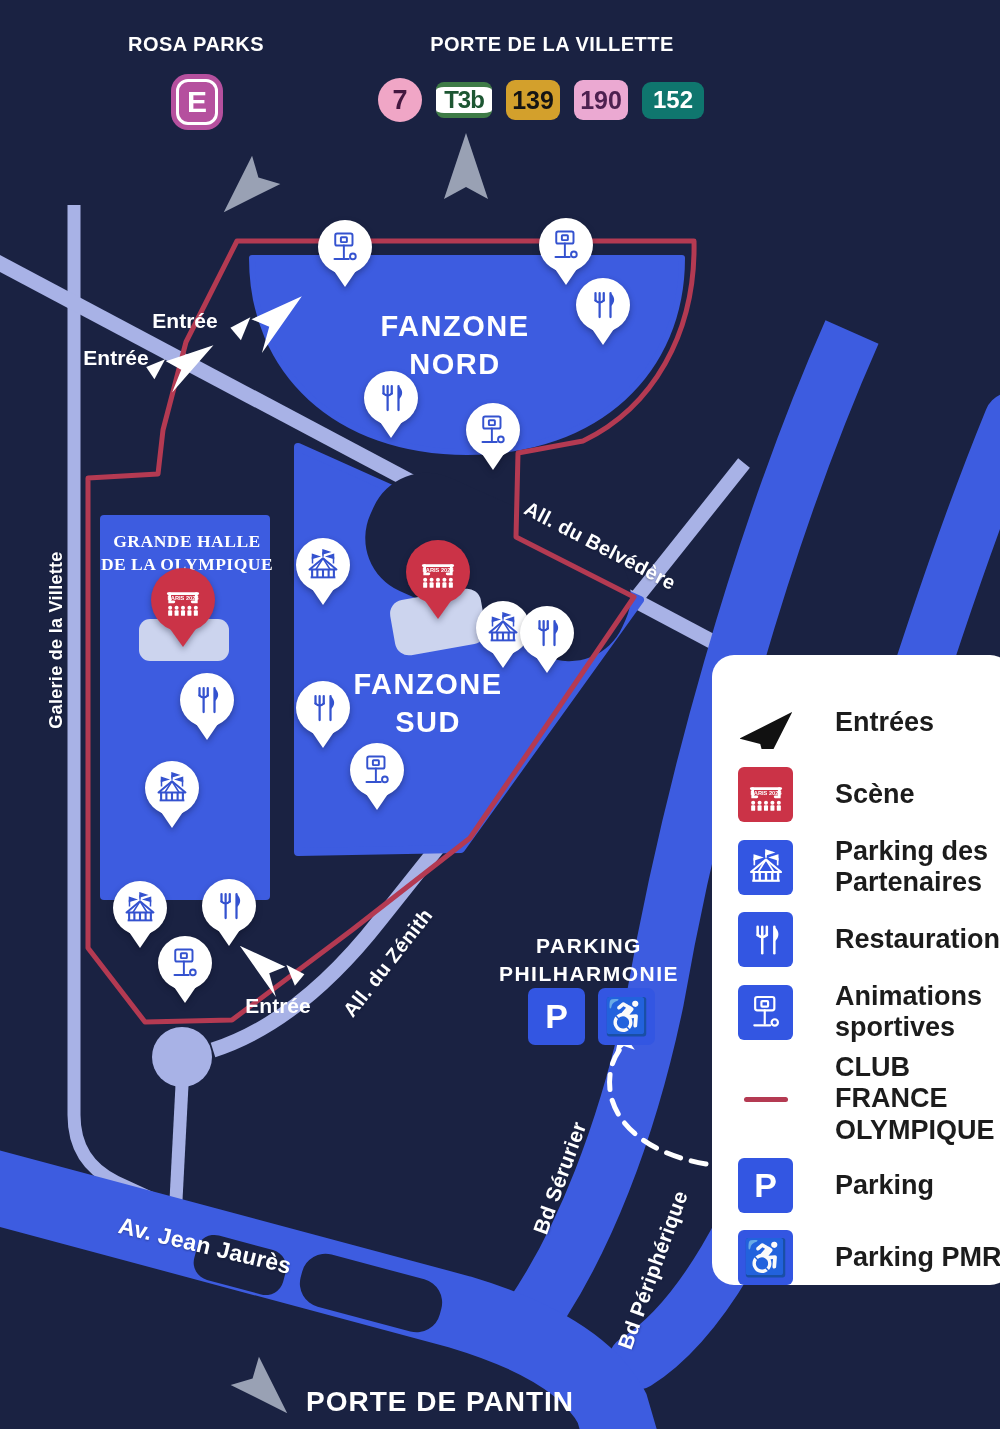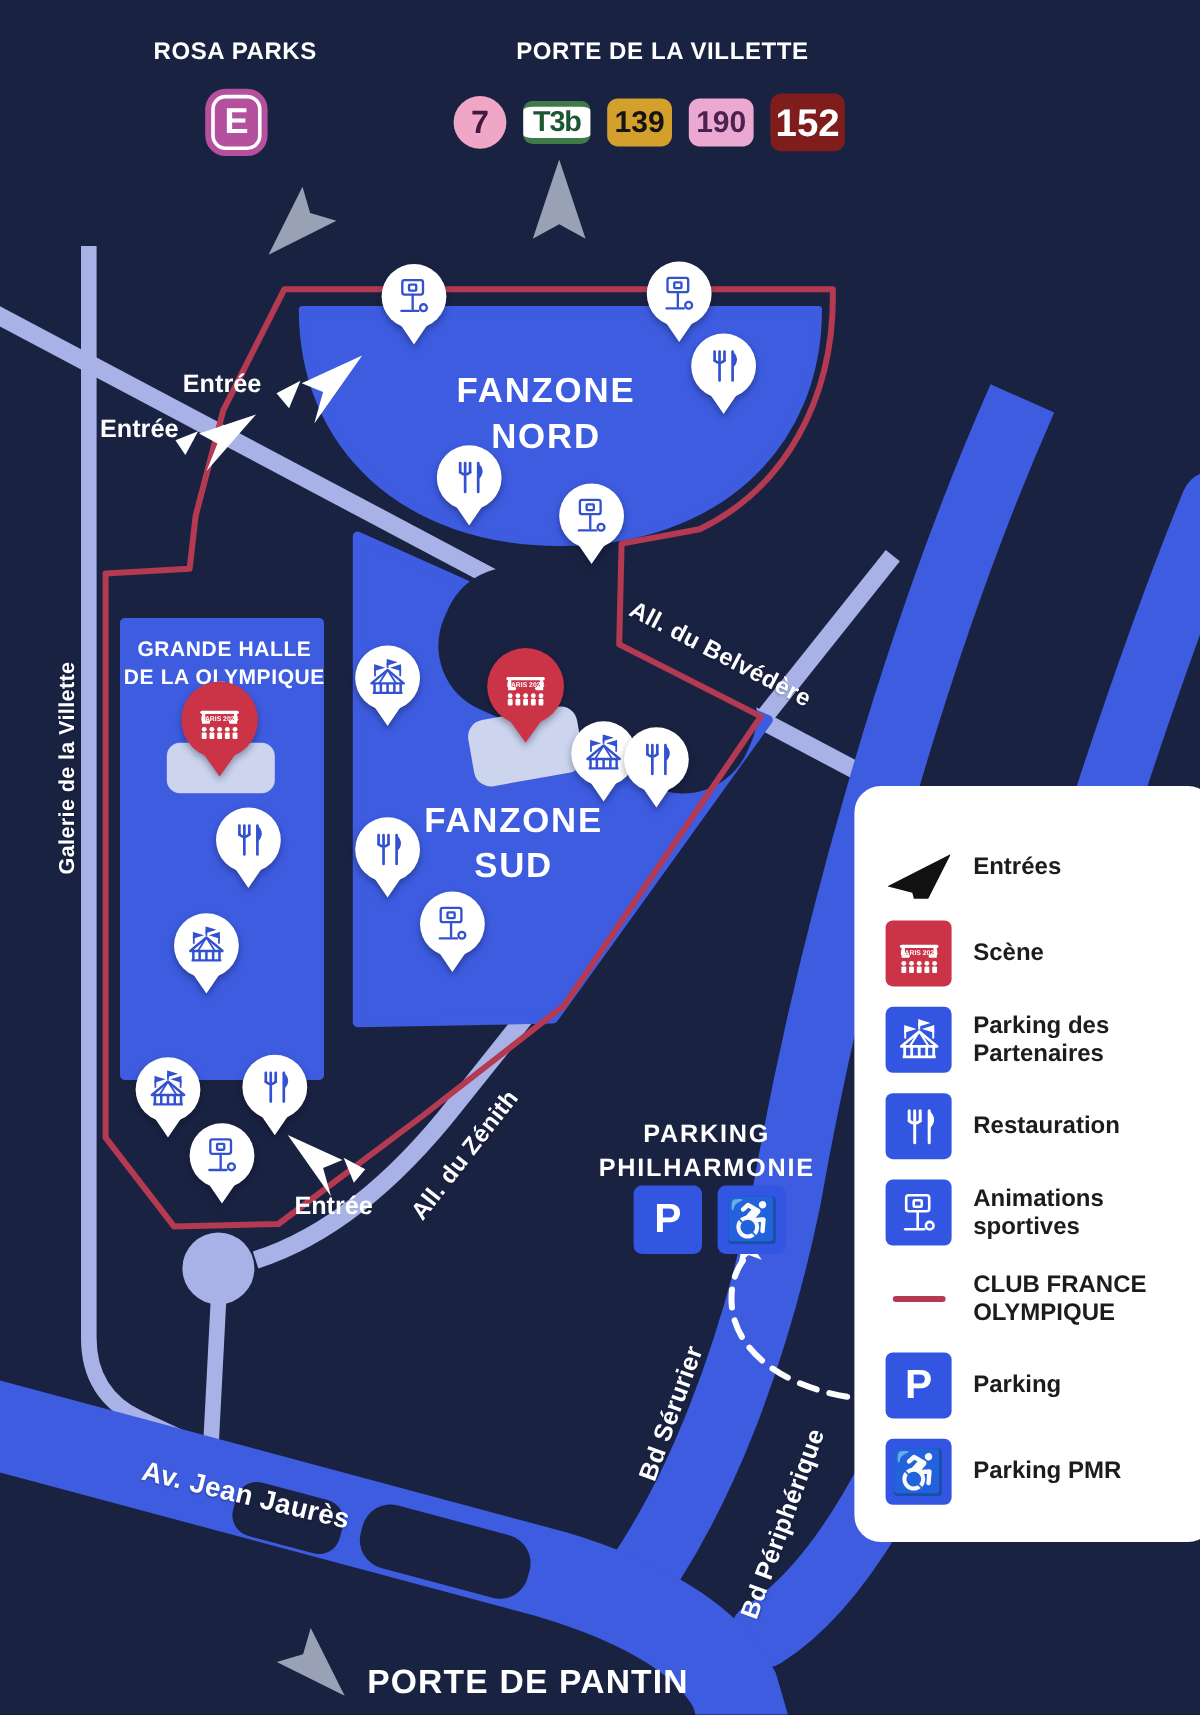--- a/index.html
+++ b/index.html
@@ -17,39 +17,39 @@
   .gate-name{font-size:28px;letter-spacing:1px;}
   .entree-lbl{font-size:21px;}
   
   .badge-row{position:absolute;display:flex;align-items:center;gap:14px;}
   .tbadge{display:flex;align-items:center;justify-content:center;box-sizing:border-box;}
   .bg-rer-e{width:42px;height:46px;background:#b5509e;border:3px solid #fff;border-radius:12px;box-shadow:0 0 0 5px #b5509e;font-size:30px;color:#fff;margin:5px;}
   .bg-metro-7{width:44px;height:44px;background:#f0a6c6;border-radius:50%;font-size:27px;color:#43173f;}
   .bg-tram-t3b{width:56px;height:36px;background:#fff;border-top:5px solid #3e7b46;border-bottom:5px solid #3e7b46;border-radius:8px;font-size:24px;color:#1d5632;letter-spacing:-1px;}
   .bg-bus-139{width:54px;height:40px;background:#d3a02c;border-radius:9px;font-size:25px;color:#141414;}
   .bg-bus-150{width:54px;height:40px;background:#eba9d2;border-radius:9px;font-size:25px;color:#4d2150;}
-  .bg-bus-152{width:62px;height:48px;background:#7f1d1d;border-radius:9px;font-size:32px;color:#fff;}
+  .bg-bus-152{width:62px;height:37px;background:#0f766e;border-radius:9px;font-size:24px;color:#fff;}
   
   .pin{position:absolute;transform:translate(-50%,-50%);filter:drop-shadow(0 3px 3px rgba(5,10,30,.35));}
   .pin-head{width:54px;height:54px;border-radius:50%;background:#fff;display:flex;align-items:center;justify-content:center;}
   .pin::after{content:"";position:absolute;left:50%;top:100%;transform:translate(-50%,-6px);
     border:13px solid transparent;border-bottom:0;border-top:19px solid #fff;}
   .pin.stage .pin-head{width:64px;height:64px;background:#cb3347;}
   .pin.stage::after{border-top-color:#cb3347;border-left-width:15px;border-right-width:15px;border-top-width:21px;}
   
   .psq{position:absolute;width:57px;height:57px;background:#3356e2;border-radius:7px;display:flex;align-items:center;justify-content:center;font-size:34px;color:#fff;}
   
   #legend{position:absolute;left:712px;top:655px;width:300px;height:630px;background:#fff;border-radius:22px;
     box-sizing:border-box;padding:40px 0 0 26px;display:flex;flex-direction:column;gap:17px;color:#1c1c1c;}
   .lg-row{display:flex;align-items:center;gap:18px;min-height:55px;}
   .lg-ico{width:55px;height:55px;flex:0 0 55px;border-radius:6px;display:flex;align-items:center;justify-content:center;}
   .lg-ico.blue{background:#3356e2;}
   .lg-ico.red{background:#cb3347;}
   .lg-ico.plain{background:transparent;}
-  .lg-label{font-size:20px;line-height:1.15;max-width:180px;}
+  .lg-label{font-size:27px;line-height:1.15;max-width:180px;margin-left:24px;}
   .lg-route-line{width:44px;height:5px;border-radius:3px;background:#b43a52;}
   .lg-p{font-size:34px;color:#fff;}
 </style>
 </head>
 <body>
 
 <div id="stage">
 
   <svg id="map-svg" width="1000" height="1429" viewBox="0 0 1000 1429">
 
@@ -143,21 +143,21 @@
     </div>
 
   <div class="zone-name" style="left:305px;top:307px;width:300px;font-size:29px;">
     <div>FANZONE</div>
       <div>NORD</div>
   </div>
   <div class="zone-name" style="left:278px;top:665px;width:300px;font-size:29px;">
     <div>FANZONE</div>
       <div>SUD</div>
   </div>
-  <div class="zone-name" style="left:87px;top:530px;width:200px;font-size:17.5px;letter-spacing:.5px;">
+  <div class="zone-name" style="left:87px;top:530px;width:200px;font-size:17.5px;letter-spacing:.5px;font-family:Liberation Serif, serif;">
     <div>GRANDE HALLE</div>
       <div>DE LA OLYMPIQUE</div>
   </div>
   <div class="zone-name" style="left:459px;top:932px;width:260px;font-size:21px;">
     <div>PARKING</div>
       <div>PHILHARMONIE</div>
   </div>
 
   <div class="lbl street" style="left:56px;top:640px;transform:translate(-50%,-50%) rotate(-90deg);font-size:18px;">Galerie de la Villette</div>
   <div class="lbl street" style="left:600px;top:546px;transform:translate(-50%,-50%) rotate(27.5deg);font-size:20px;">All. du Belvédère</div>

